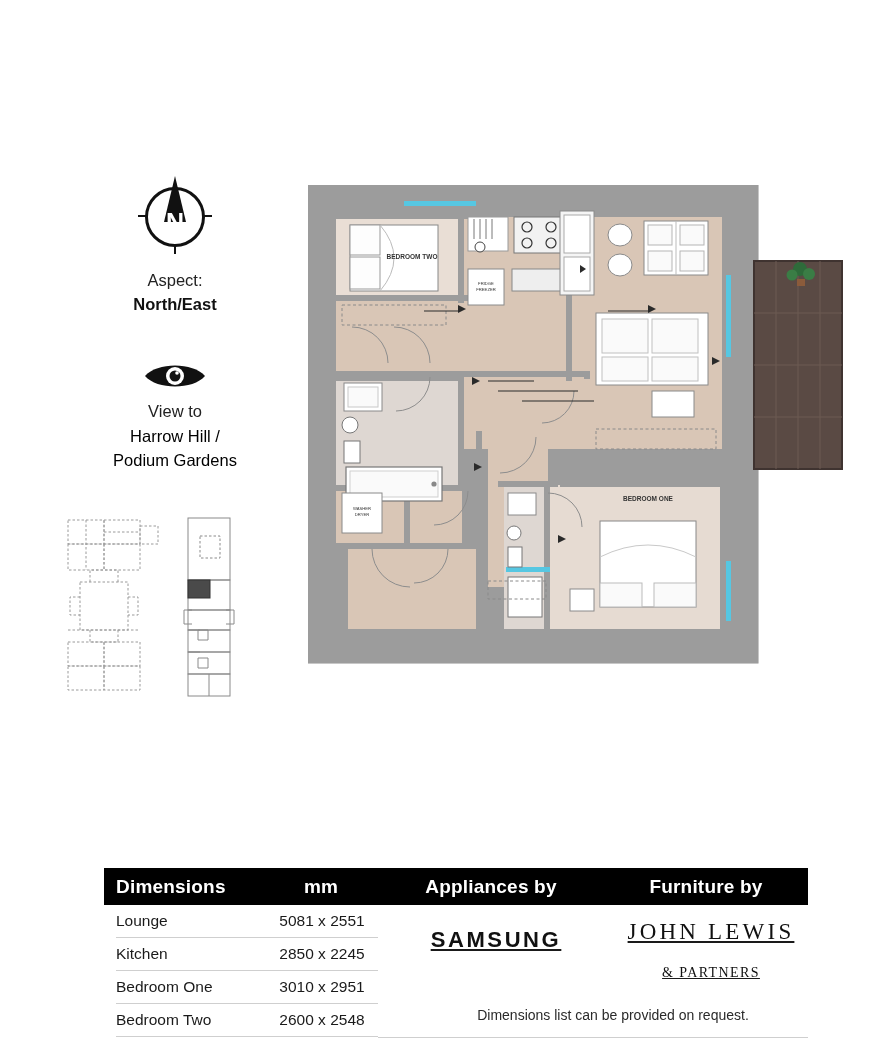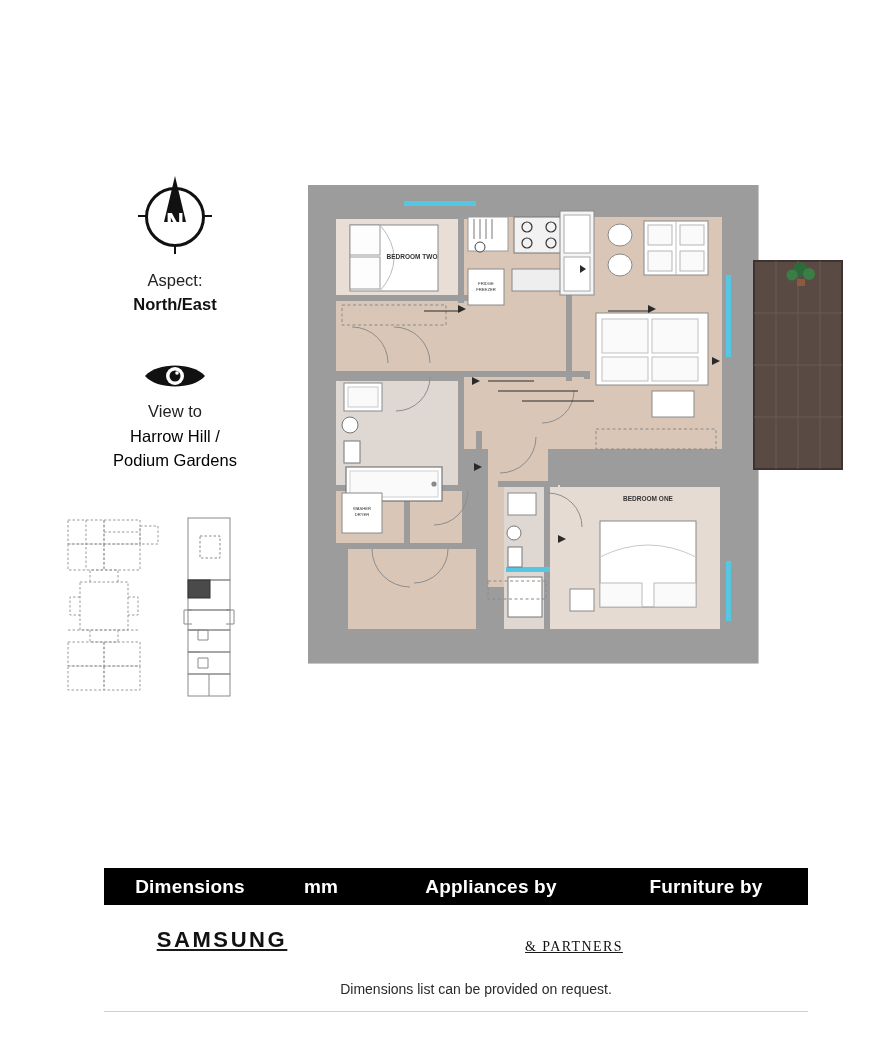--- a/index.html
+++ b/index.html
@@ -130,21 +130,20 @@
     background: #000;
     color: #fff;
     height: 37px;
     display: flex;
     align-items: center;
   }
   .th {
     font-size: 19px;
     font-weight: bold;
     letter-spacing: 0.2px;
-    text-align: center;
   }
   .th-dimensions { width: 160px; padding-left: 12px; }
   .th-mm { width: 114px; text-align: center; }
   .th-appliances { width: 226px; text-align: center; }
   .th-furniture { flex: 1; text-align: center; }
 
   .tbl-body {
     display: flex;
   }
   .dims-col {
@@ -494,25 +493,44 @@
 <div class="table-wrap">
 
   <div class="tbl-header">
     <div class="th th-dimensions">Dimensions</div>
     <div class="th th-mm">mm</div>
     <div class="th th-appliances">Appliances by</div>
     <div class="th th-furniture">Furniture by</div>
   </div>
 
   <div class="tbl-body">
+    <div class="dims-col">
+      <div class="dim-row">
+        <div class="dim-name">Lounge</div>
+        <div class="dim-val">5081 x 2551</div>
+      </div>
+      <div class="dim-row">
+        <div class="dim-name">Kitchen</div>
+        <div class="dim-val">2850 x 2245</div>
+      </div>
+      <div class="dim-row">
+        <div class="dim-name">Bedroom One</div>
+        <div class="dim-val">3010 x 2951</div>
+      </div>
+      <div class="dim-row">
+        <div class="dim-name">Bedroom Two</div>
+        <div class="dim-val">2600 x 2548</div>
+      </div>
+    </div>
 
     <div class="brands-col">
       <div class="brands-row">
         <div class="brand-appliance">SAMSUNG</div>
         <div class="brand-furniture">
+          <div class="jl-main">JOHN LEWIS</div>
           <div class="jl-sub">&amp; PARTNERS</div>
         </div>
       </div>
       <div class="brand-note">
         <div>Dimensions list can be provided on request.</div>
       </div>
       <div class="note-underline"></div>
     </div>
   </div>
 </div>

